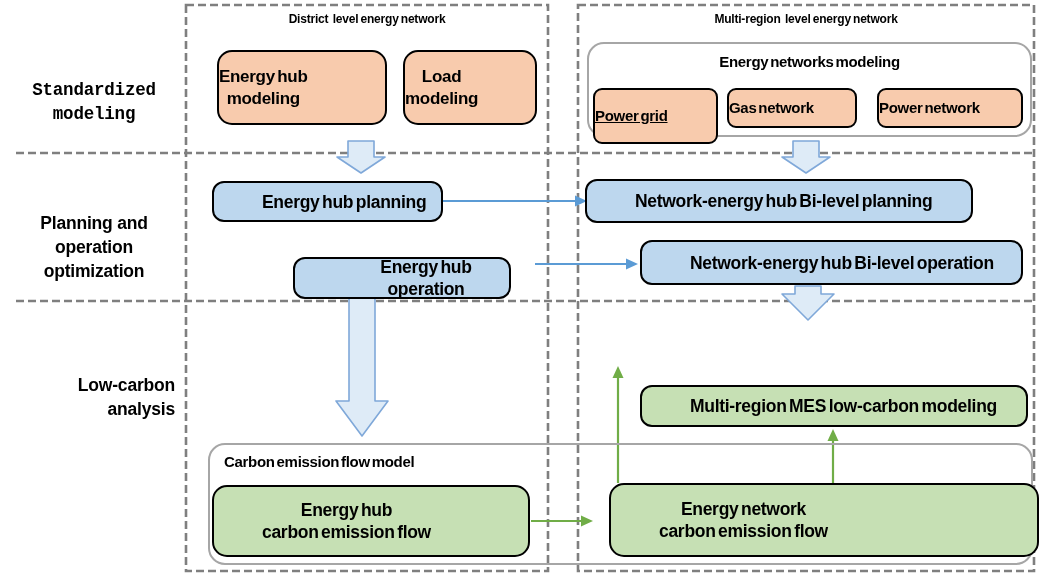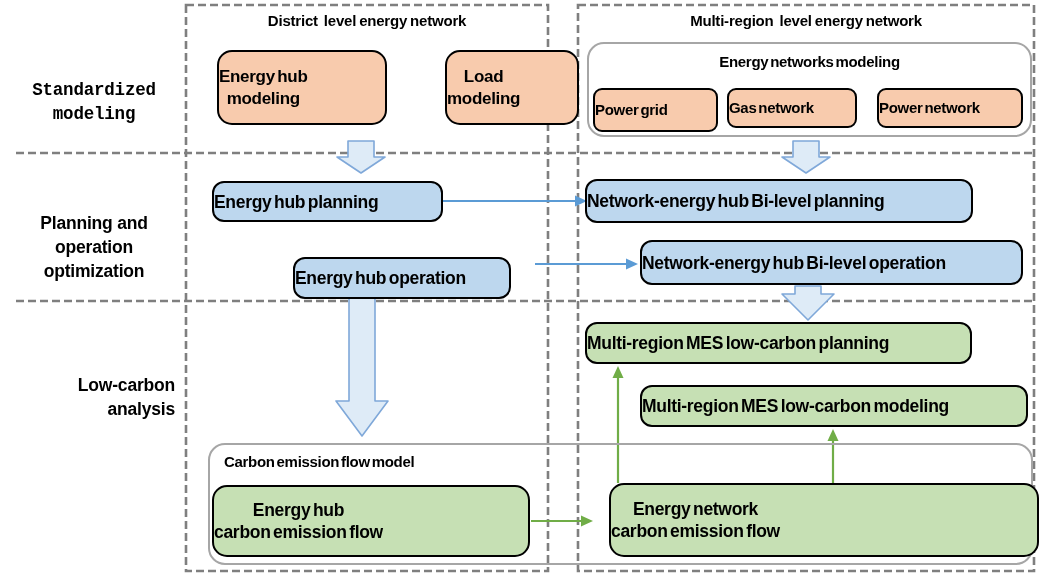--- a/index.html
+++ b/index.html
@@ -22,37 +22,37 @@
     border:2.5px solid var(--box-border);font-weight:bold;color:#000;
     word-spacing:-2px;letter-spacing:-0.3px;line-height:22px;
   }
   .orange{background:var(--orange);}
   .blue{background:var(--blue);}
   .green{background:var(--green);}
   .r8{border-radius:9px;}
   .r12{border-radius:12px;}
   .r14{border-radius:15px;}
   .panel-title{
-    font-weight:bold;font-size:15px;color:#000;text-align:center;
+    font-weight:bold;font-size:12px;color:#000;text-align:center;
     letter-spacing:-0.2px;word-spacing:-1px;white-space:pre;
   }
   .row-label{
     display:flex;align-items:center;justify-content:center;text-align:center;
     font-weight:bold;font-size:17.5px;color:#000;line-height:24px;letter-spacing:-0.2px;
   }
   .container-outline{
     border:2px solid var(--container-border);border-radius:17px;background:transparent;
   }
   .container-title{
     font-weight:bold;color:#000;letter-spacing:-0.3px;word-spacing:-2px;
   }
   .line{display:block;}
   .fs16{font-size:15px;}
   .fs17{font-size:17px;}
-  .fs18{font-size:17.5px;}
+  .fs18{font-size:17.5px;padding-left:48px;}
 </style>
 </head>
 <body>
 
 <div id="diagram-canvas">
 
   <svg id="connector-layer" viewBox="0 0 1042 578" xmlns="http://www.w3.org/2000/svg">
 
     <rect class="dashed" x="186" y="5" width="362" height="566"></rect>
     <rect class="dashed" x="578" y="5" width="456" height="566"></rect>
@@ -83,39 +83,38 @@
 
   <div class="abs panel-title" style="left:186px;top:12px;width:362px;">District  level energy network</div>
   <div class="abs panel-title" style="left:578px;top:12px;width:456px;">Multi-region  level energy network</div>
 
   <div class="abs box orange r14 fs17" style="left:217px;top:50px;width:170px;height:75px;">
     <div>
       <span class="line">Energy hub</span>
       <span class="line">modeling</span>
     </div>
   </div>
-  <div class="abs box orange r14 fs17" style="left:403px;top:50px;width:134px;height:75px;margin-left:42px;">
+  <div class="abs box orange r14 fs17" style="left:403px;top:50px;width:134px;height:75px;">
     <div>
       <span class="line">Load</span>
       <span class="line">modeling</span>
     </div>
   </div>
 
   <div class="abs container-outline" style="left:587px;top:42px;width:445px;height:95px;"></div>
   <div class="abs container-title fs16" style="left:587px;top:53px;width:445px;text-align:center;">Energy networks modeling</div>
-  <div class="abs box orange r8 fs16" style="left:593px;top:88px;width:125px;height:44px;">Power grid</div>
+  <div class="abs box orange r8 fs16" style="left:593px;top:88px;width:125px;height:56px;text-decoration:underline;">Power grid</div>
   <div class="abs box orange r8 fs16" style="left:727px;top:88px;width:130px;height:40px;">Gas network</div>
   <div class="abs box orange r8 fs16" style="left:877px;top:88px;width:146px;height:40px;">Power network</div>
 
   <div class="abs box blue r12 fs18" style="left:212px;top:181px;width:231px;height:41px;">Energy hub planning</div>
   <div class="abs box blue r12 fs18" style="left:293px;top:257px;width:218px;height:42px;">Energy hub operation</div>
   <div class="abs box blue r12 fs18" style="left:585px;top:179px;width:388px;height:44px;">Network-energy hub Bi-level planning</div>
   <div class="abs box blue r12 fs18" style="left:640px;top:240px;width:383px;height:45px;">Network-energy hub Bi-level operation</div>
 
-  <div class="abs box green r12 fs18" style="left:585px;top:322px;width:387px;height:42px;">Multi-region MES low-carbon planning</div>
   <div class="abs box green r12 fs18" style="left:640px;top:385px;width:388px;height:42px;">Multi-region MES low-carbon modeling</div>
 
   <div class="abs container-outline" style="left:208px;top:443px;width:825px;height:122px;"></div>
   <div class="abs container-title fs16" style="left:224px;top:453px;width:320px;text-align:left;">Carbon emission flow model</div>
   <div class="abs box green r14 fs18" style="left:212px;top:485px;width:318px;height:72px;">
     <div>
       <span class="line">Energy hub</span>
       <span class="line">carbon emission flow</span>
     </div>
   </div>

